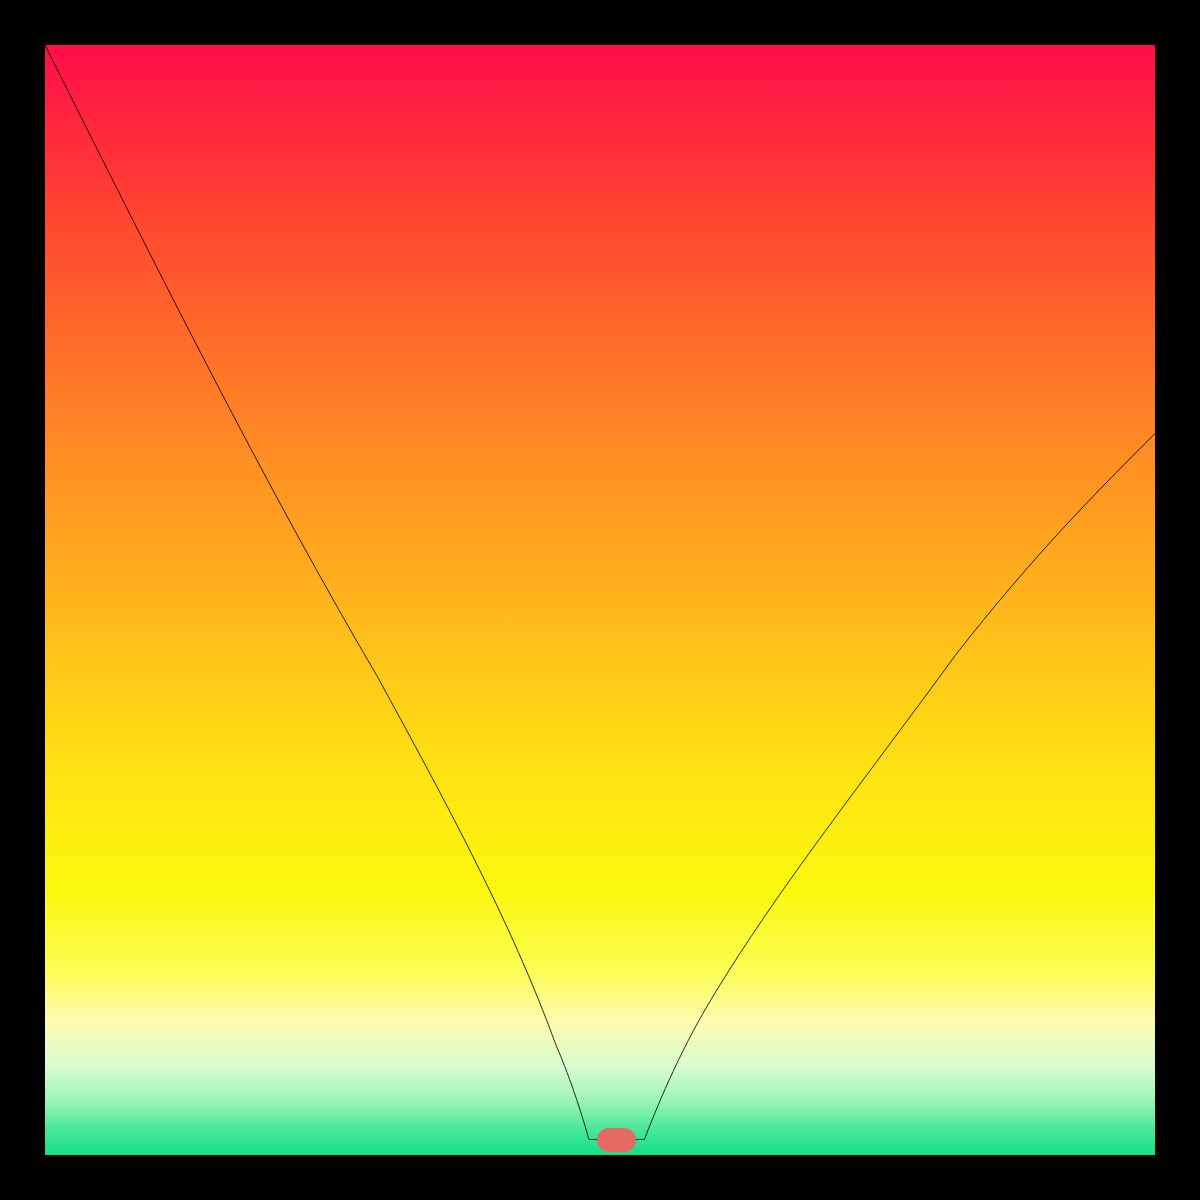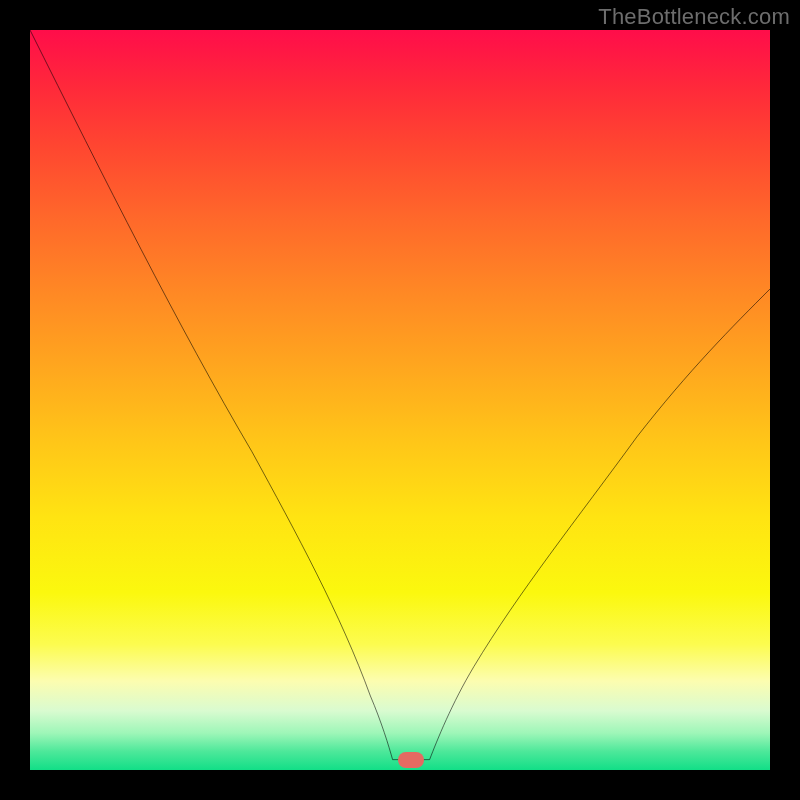--- a/index.html
+++ b/index.html
@@ -66,21 +66,20 @@
     background: #e46a62;
     transform: translate(-50%, -50%);
     z-index: 3;
   }
 </style>
 </head>
 <body>
 
 <div class="frame">
 
-  <div class="watermark">TheBottleneck.com</div>
 
   <div class="plot-area">
 
     <svg class="curve-svg" viewBox="0 0 100 100" preserveAspectRatio="none">
       <path d="M 0 0
                C 10 20, 20 40, 30 57
                C 36 68, 42 79, 46 90
                C 47.5 93.5, 48.5 96.8, 49 98.6
                L 54 98.6
                C 55 96, 57 91, 60 86

